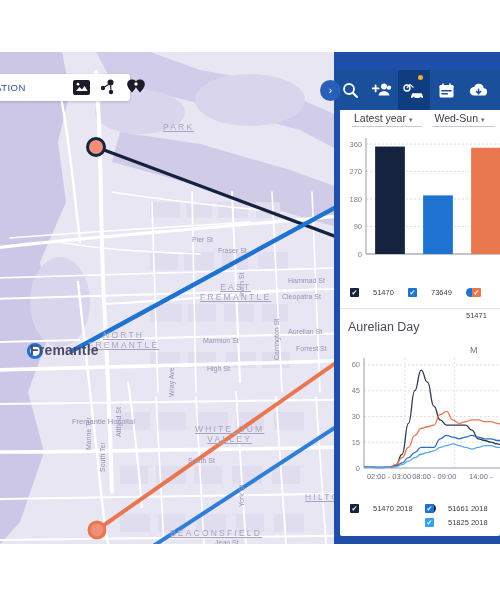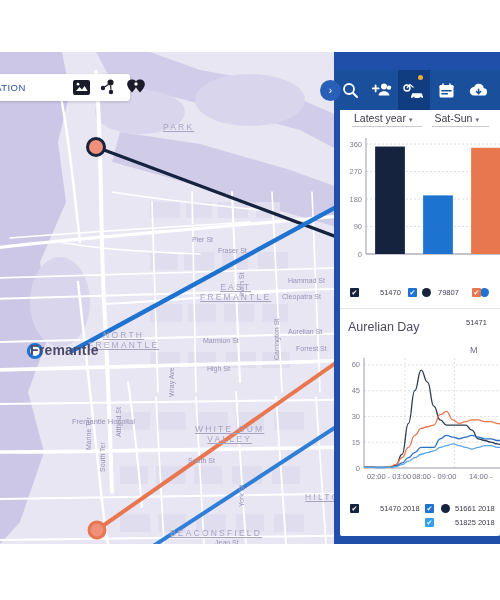--- a/index.html
+++ b/index.html
@@ -36,21 +36,21 @@
   .tbbtn.active{background:#103d80;}
   .tbdot{position:absolute;top:5px;left:50%;margin-left:4px;width:5px;height:5px;border-radius:50%;background:#f0a93b;}
   #chev{position:absolute;left:320px;top:80px;width:21px;height:21px;border-radius:50%;background:#2a5fb8;
         display:flex;align-items:center;justify-content:center;color:#fff;font-size:10px;z-index:6;}
   .selrow{position:absolute;top:112px;display:flex;gap:10px;left:352px;}
   .sel{font-size:10.5px;color:#3b3b4a;border-bottom:1px solid #c9c9d4;padding:0 10px 2px 2px;white-space:nowrap;}
   .sel .car{font-size:7px;color:#6a6a7a;margin-left:3px;}
 
   #barchart{position:absolute;left:340px;top:132px;width:170px;height:152px;}
 
-  .legrow{position:absolute;display:flex;align-items:center;gap:21px;}
+  .legrow{position:absolute;display:flex;align-items:center;gap:14px;}
   .cbx{width:9px;height:9px;border-radius:1px;display:flex;align-items:center;justify-content:center;
        color:#fff;font-size:7px;line-height:1;}
   .legtxt{font-size:7.5px;color:#3b3b4a;white-space:nowrap;}
   .dot{width:9px;height:9px;border-radius:50%;display:inline-block;}
 
   
   #vd-title{position:absolute;left:348px;top:320px;font-size:12.5px;color:#4b4b5c;}
   #linechart{position:absolute;left:340px;top:352px;width:170px;height:146px;}
   #mlabel{position:absolute;left:470px;top:345px;font-size:9px;color:#6e6e80;}
 
@@ -280,21 +280,21 @@
         <path d="M9.6 7.2v4.2M7.5 9.5l2.1 2.1 2.1-2.1" stroke="#1a4f9c" stroke-width="1.5" fill="none" stroke-linecap="round"></path>
       </svg>
     </div>
   </div>
 
   <div class="selrow">
     <div class="sel">
       <span>Latest year</span><span class="car">▾</span>
     </div>
     <div class="sel">
-      <span>Sat-Sun</span><span class="car">▾</span>
+      <span>Wed-Sun</span><span class="car">▾</span>
     </div>
   </div>
 
   <div id="barchart">
     <svg id="barsvg" width="170" height="152">
         <line x1="26" y1="122" x2="170" y2="122" stroke="#dcdce4" stroke-width="1" stroke-dasharray="0"></line>
         <text x="22" y="124.6" text-anchor="end" font-size="7.5" fill="#7e7e8e" font-family="&quot;Liberation Sans&quot;, sans-serif">0</text>
         <line x1="26" y1="94.52631578947368" x2="170" y2="94.52631578947368" stroke="#dcdce4" stroke-width="1" stroke-dasharray="2 2"></line>
         <text x="22" y="97.12631578947368" text-anchor="end" font-size="7.5" fill="#7e7e8e" font-family="&quot;Liberation Sans&quot;, sans-serif">90</text>
         <line x1="26" y1="67.05263157894737" x2="170" y2="67.05263157894737" stroke="#dcdce4" stroke-width="1" stroke-dasharray="2 2"></line>
@@ -311,21 +311,21 @@
       </svg>
   </div>
   <div id="barlegend">
       <div class="legrow" style="left: 350px; top: 288px;">
         <span class="cbx" style="background:#16233f">✔</span>
         <span class="legtxt">51470</span>
         <span class="dot" style="background:#16233f"></span>
       </div>
       <div class="legrow" style="left: 408px; top: 288px;">
         <span class="cbx" style="background:#1e72d0">✔</span>
-        <span class="legtxt">79807</span>
+        <span class="legtxt">73649</span>
         <span class="dot" style="background:#1e72d0"></span>
       </div>
       <div class="legrow" style="left: 466px; top: 288px; flex-direction: column;">
         <span class="cbx" style="background:#e8764f">✔</span>
         <span class="legtxt">51471</span>
       </div>
     </div>
 
   <div class="divline"></div>
 

